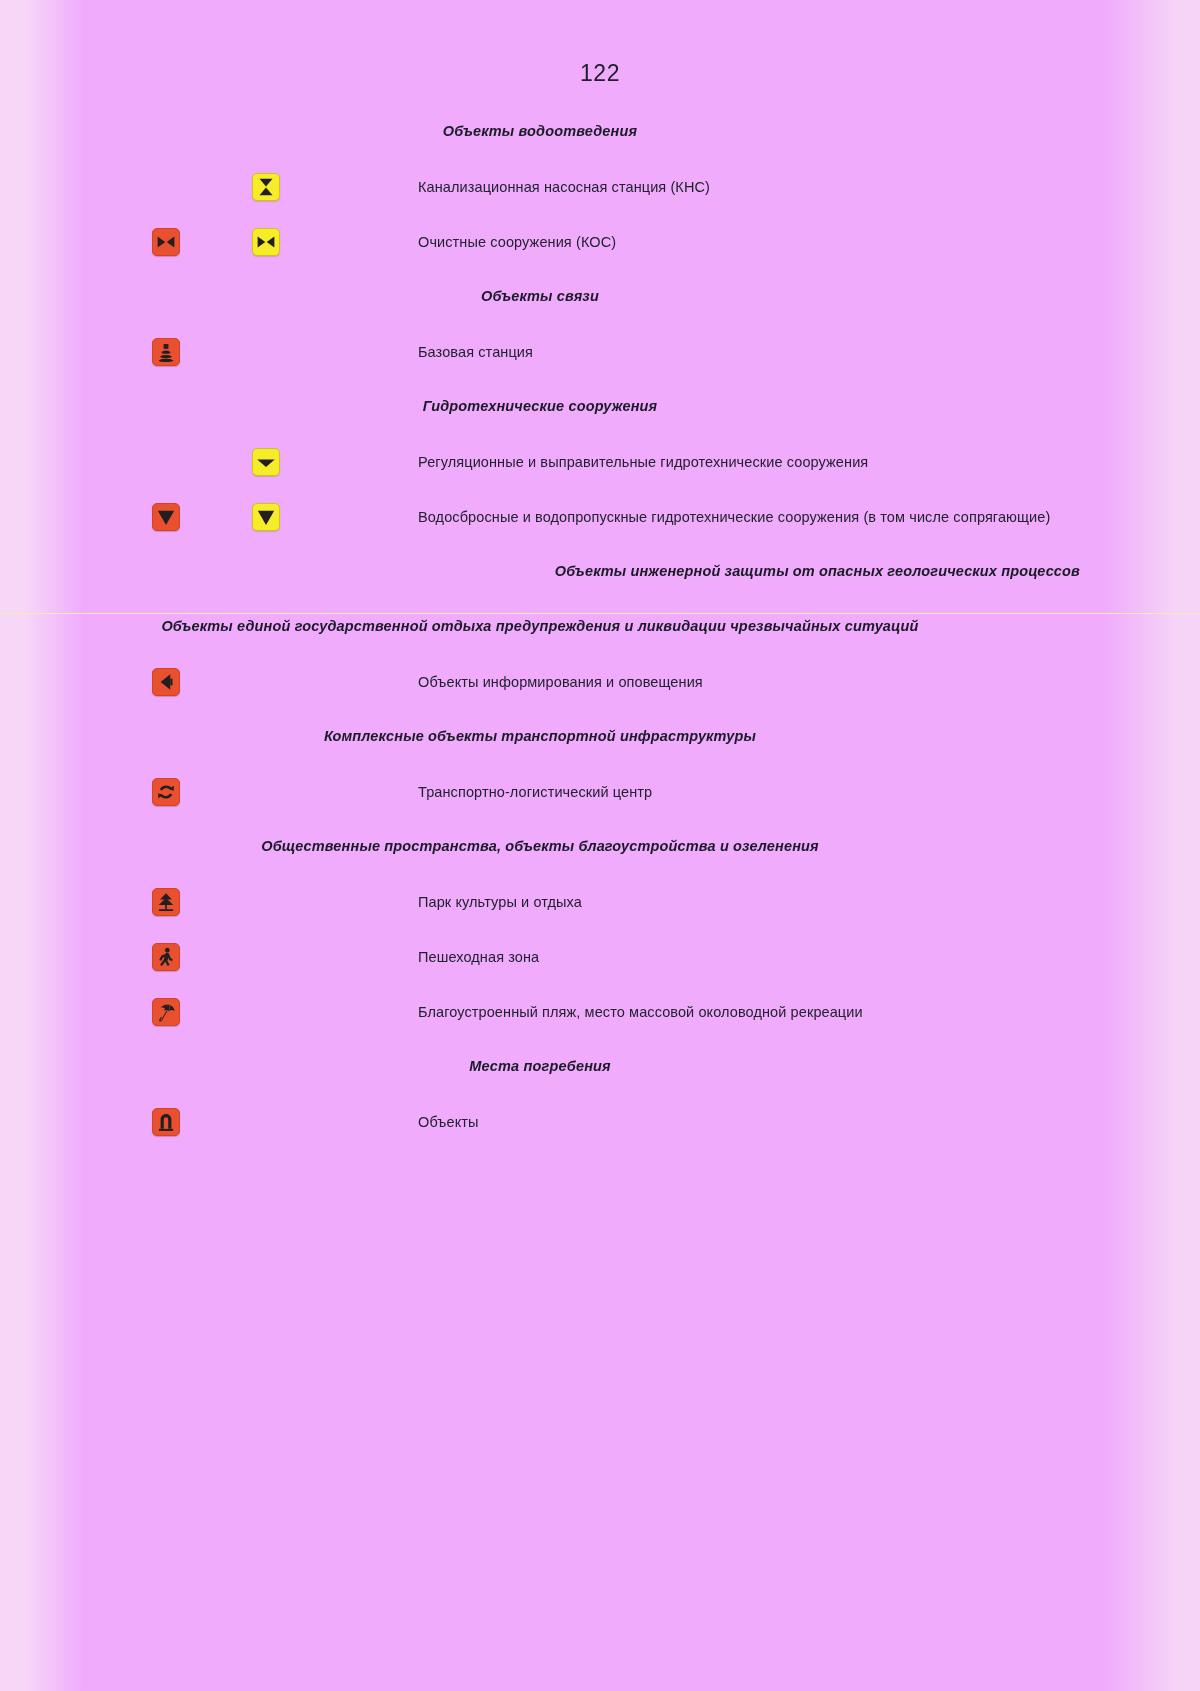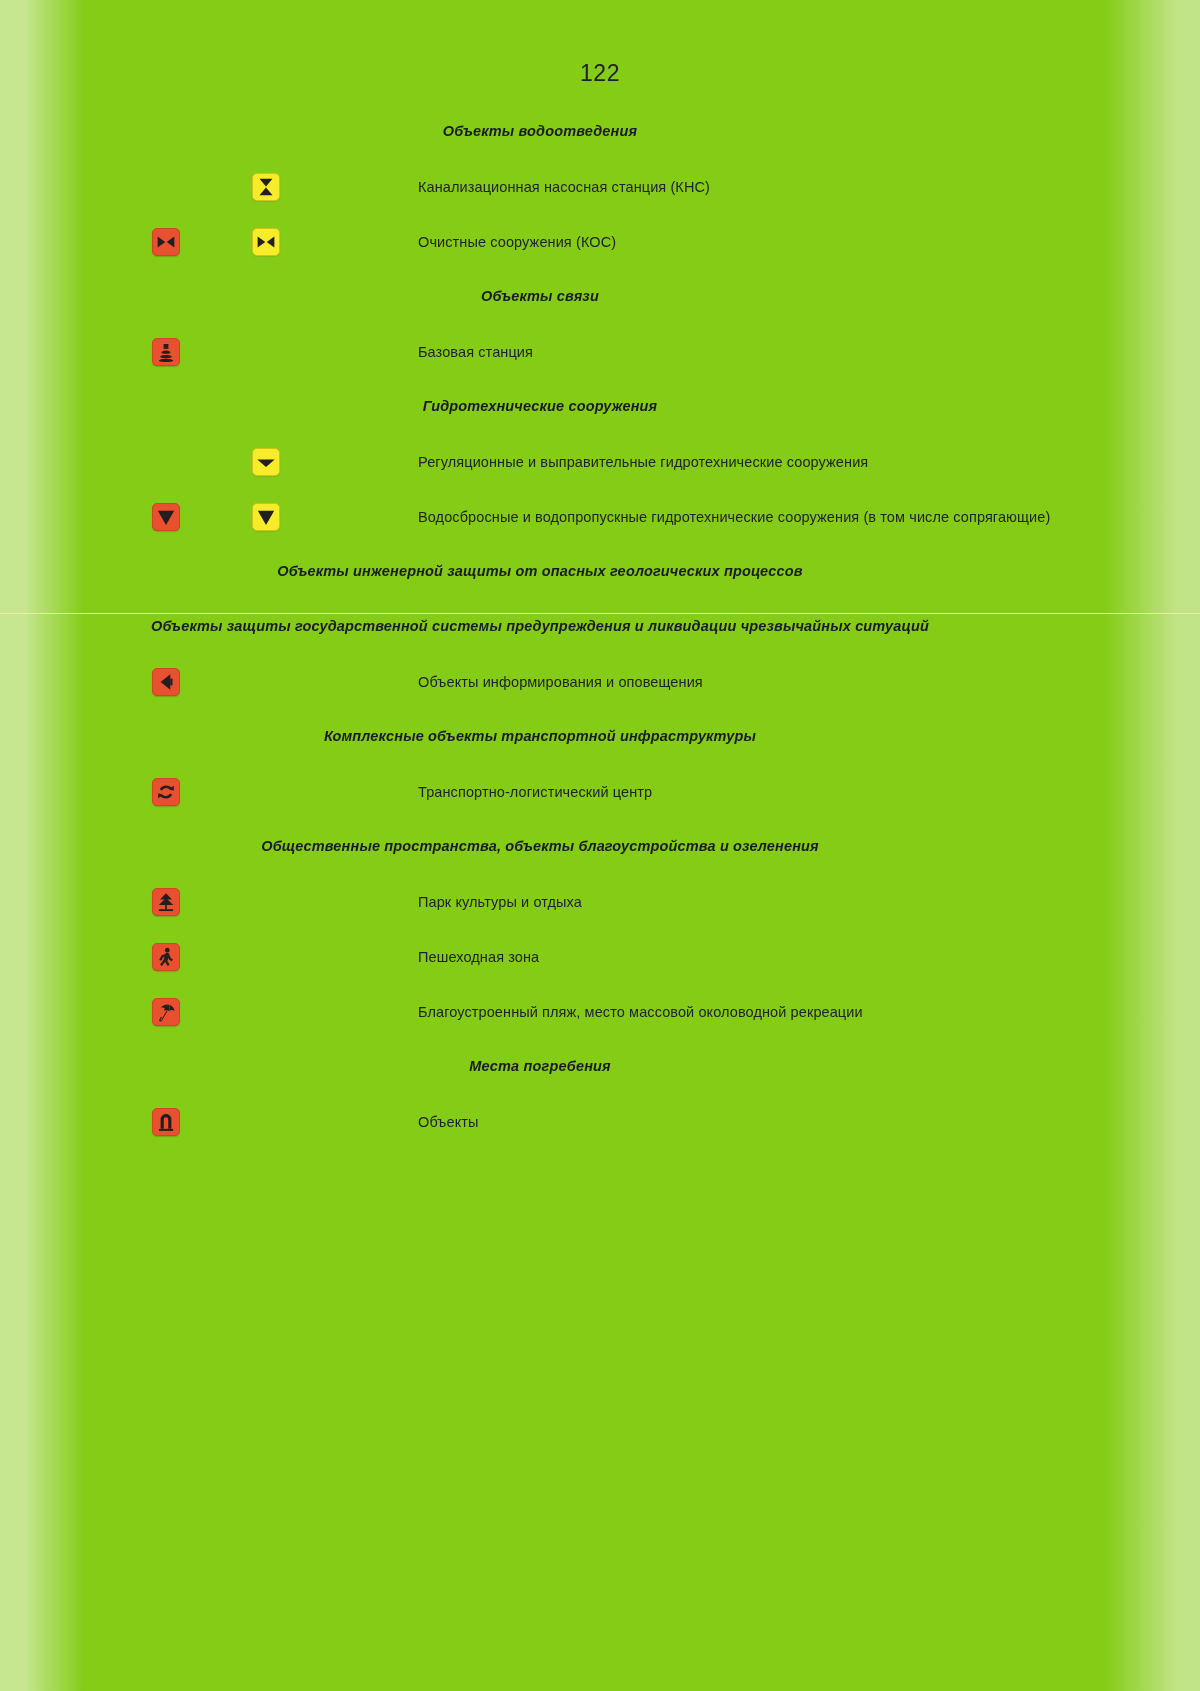--- a/index.html
+++ b/index.html
@@ -10,21 +10,21 @@
   }
   body {
     font-family: "Liberation Sans", sans-serif;
     color: #1b1b24;
   }
   #page {
     position: relative;
     width: 1200px;
     height: 1691px;
     margin: 0 auto;
-    background: #84cc16;
+    background: #f0abfc;
     overflow: hidden;
   }
   
   #page::before {
     content: "";
     position: absolute;
     inset: 0;
     pointer-events: none;
     background:
       linear-gradient(90deg, rgba(252,252,244,.55) 0 2%, rgba(255,255,255,0) 7%),
@@ -195,22 +195,22 @@
         <div class="cell-yellow">
           <div class="chip yellow">
             <svg viewBox="0 0 28 28" xmlns="http://www.w3.org/2000/svg" aria-hidden="true">
               <path class="glyph" d="M5.2 7.2h17.6L14 22.6z"></path>
               <path fill="#f6ec2a" d="M9.1 10.1h9.8L14 18.6z" opacity="0"></path>
             </svg>
           </div>
         </div>
         <div class="label">Водосбросные и водопропускные гидротехнические сооружения (в том числе сопрягающие)</div>
       </div>
-      <div class="section-heading" style="height: 55px; line-height: 55px;">Объекты инженерной защиты от опасных геологических процессов</div>
-      <div class="section-heading" style="height: 55px; line-height: 55px;">Объекты защиты государственной системы предупреждения и ликвидации чрезвычайных ситуаций</div>
+      <div class="section-heading" style="height: 55px; line-height: 55px; text-align: right;">Объекты инженерной защиты от опасных геологических процессов</div>
+      <div class="section-heading" style="height: 55px; line-height: 55px;">Объекты единой государственной отдыха предупреждения и ликвидации чрезвычайных ситуаций</div>
       <div class="row">
         <div class="cell-red">
           <div class="chip red">
             <svg viewBox="0 0 28 28" xmlns="http://www.w3.org/2000/svg" aria-hidden="true">
               <polygon class="glyph" points="18.6,5.6 18.6,22.4 8.2,14"></polygon>
               <rect class="glyph" x="18.6" y="10.4" width="2.4" height="7.2"></rect>
             </svg>
           </div>
         </div>
         <div class="label">Объекты информирования и оповещения</div>

